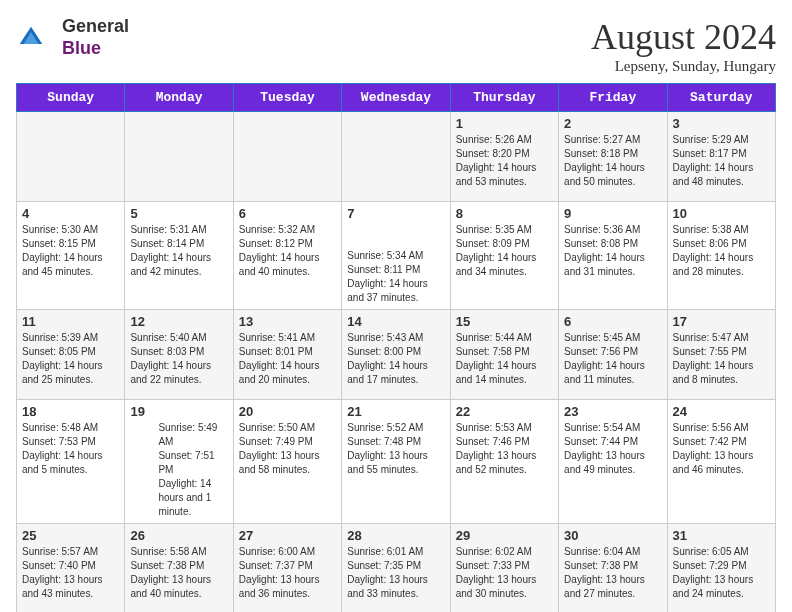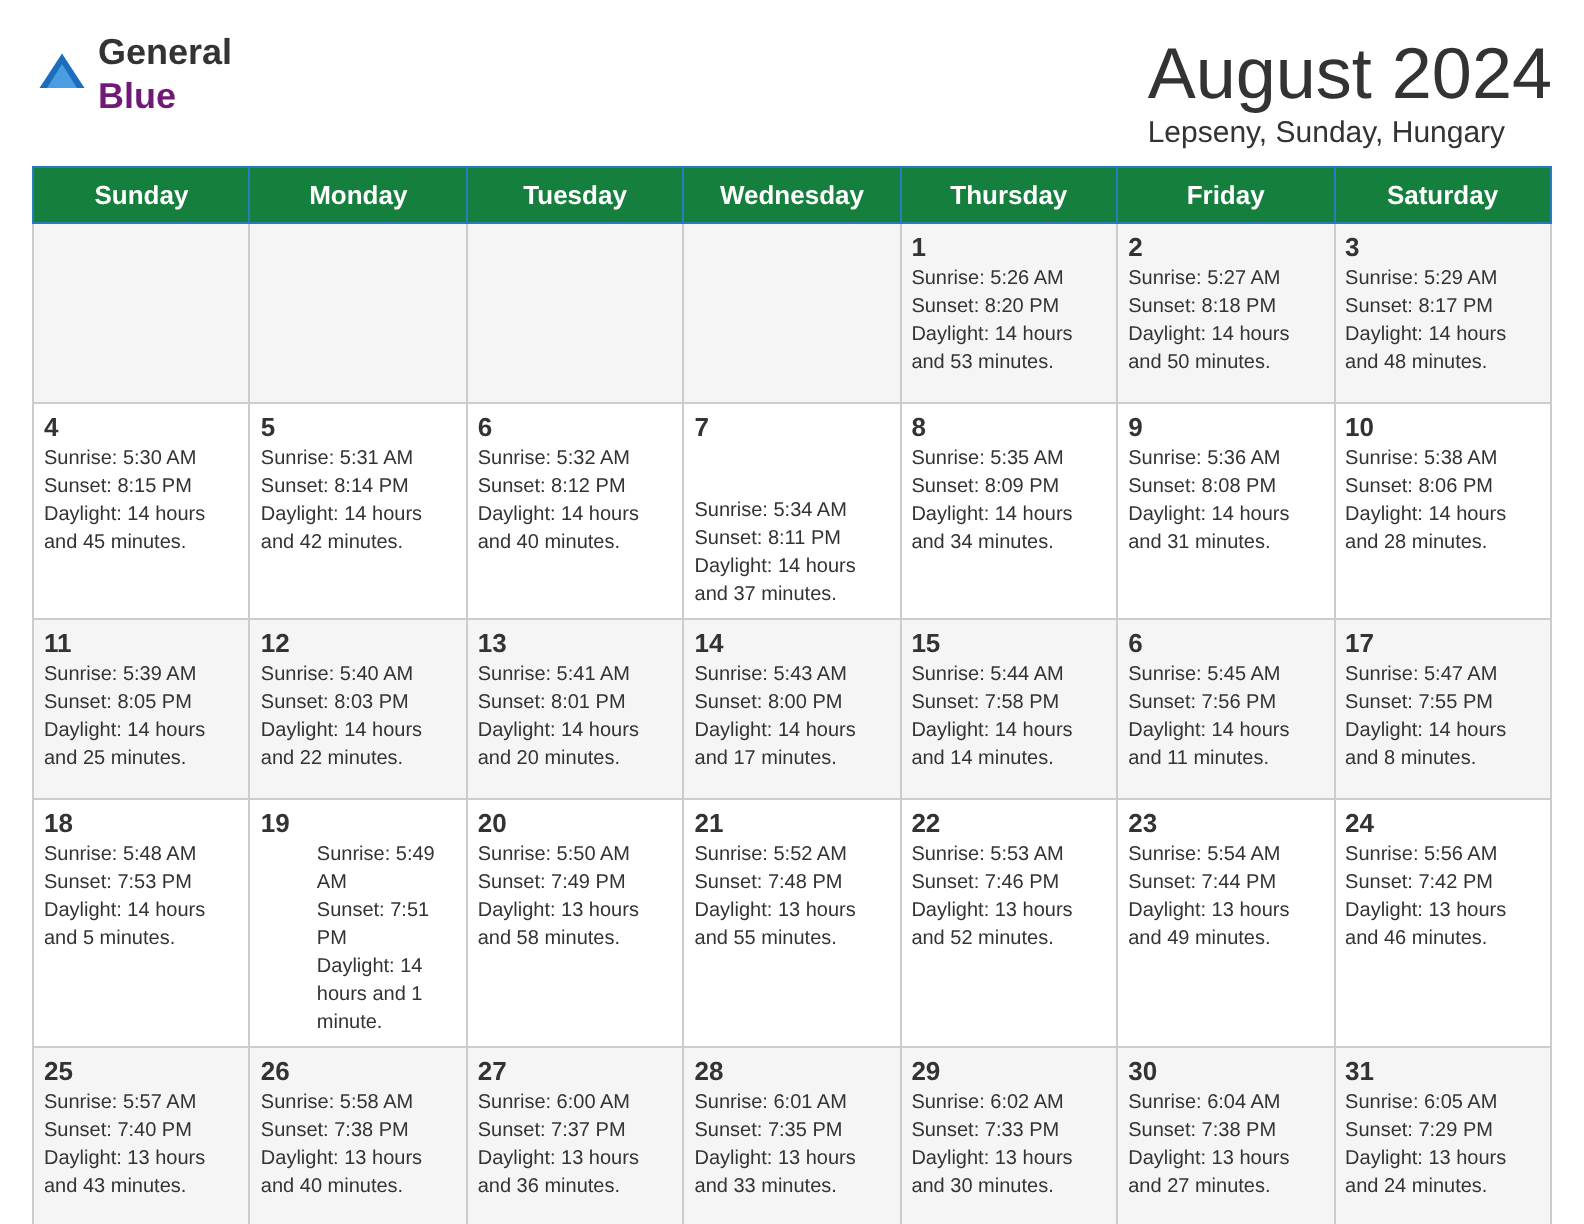--- a/index.html
+++ b/index.html
@@ -12,57 +12,59 @@
     }
     .header {
       display: flex;
       justify-content: space-between;
       align-items: flex-start;
       margin-bottom: 8px;
     }
     .logo {
       display: flex;
       align-items: center;
-      gap: 3px;
+      gap: 16px;
     }
     .logo-text {
       font-size: 18px;
       font-weight: bold;
       line-height: 1.2;
     }
     .logo-general { color: #333; }
     .logo-blue { color: #701a75; }
     .logo-icon {
       width: 30px;
       height: 30px;
     }
     .title-block {
-      text-align: left;
+      text-align: right;
+      font-family: Liberation Serif, serif;
     }
     .main-title {
       font-size: 36px;
       font-weight: normal;
       color: #333;
     }
     .subtitle {
       font-size: 15px;
       color: #333;
     }
     table {
       width: 100%;
       border-collapse: collapse;
       table-layout: fixed;
     }
     thead th {
-      background-color: #15803d;
+      background-color: #6d28d9;
       color: #fff;
       font-size: 13px;
       font-weight: bold;
       padding: 6px 4px;
       border: 1px solid #2a7abf;
+      font-family: Liberation Mono, monospace;
     }
     tbody td {
       border: 1px solid #ccc;
       vertical-align: top;
       padding: 4px 5px;
       font-size: 10.5px;
       color: #333;
       height: 90px;
     }
     .day-num {

